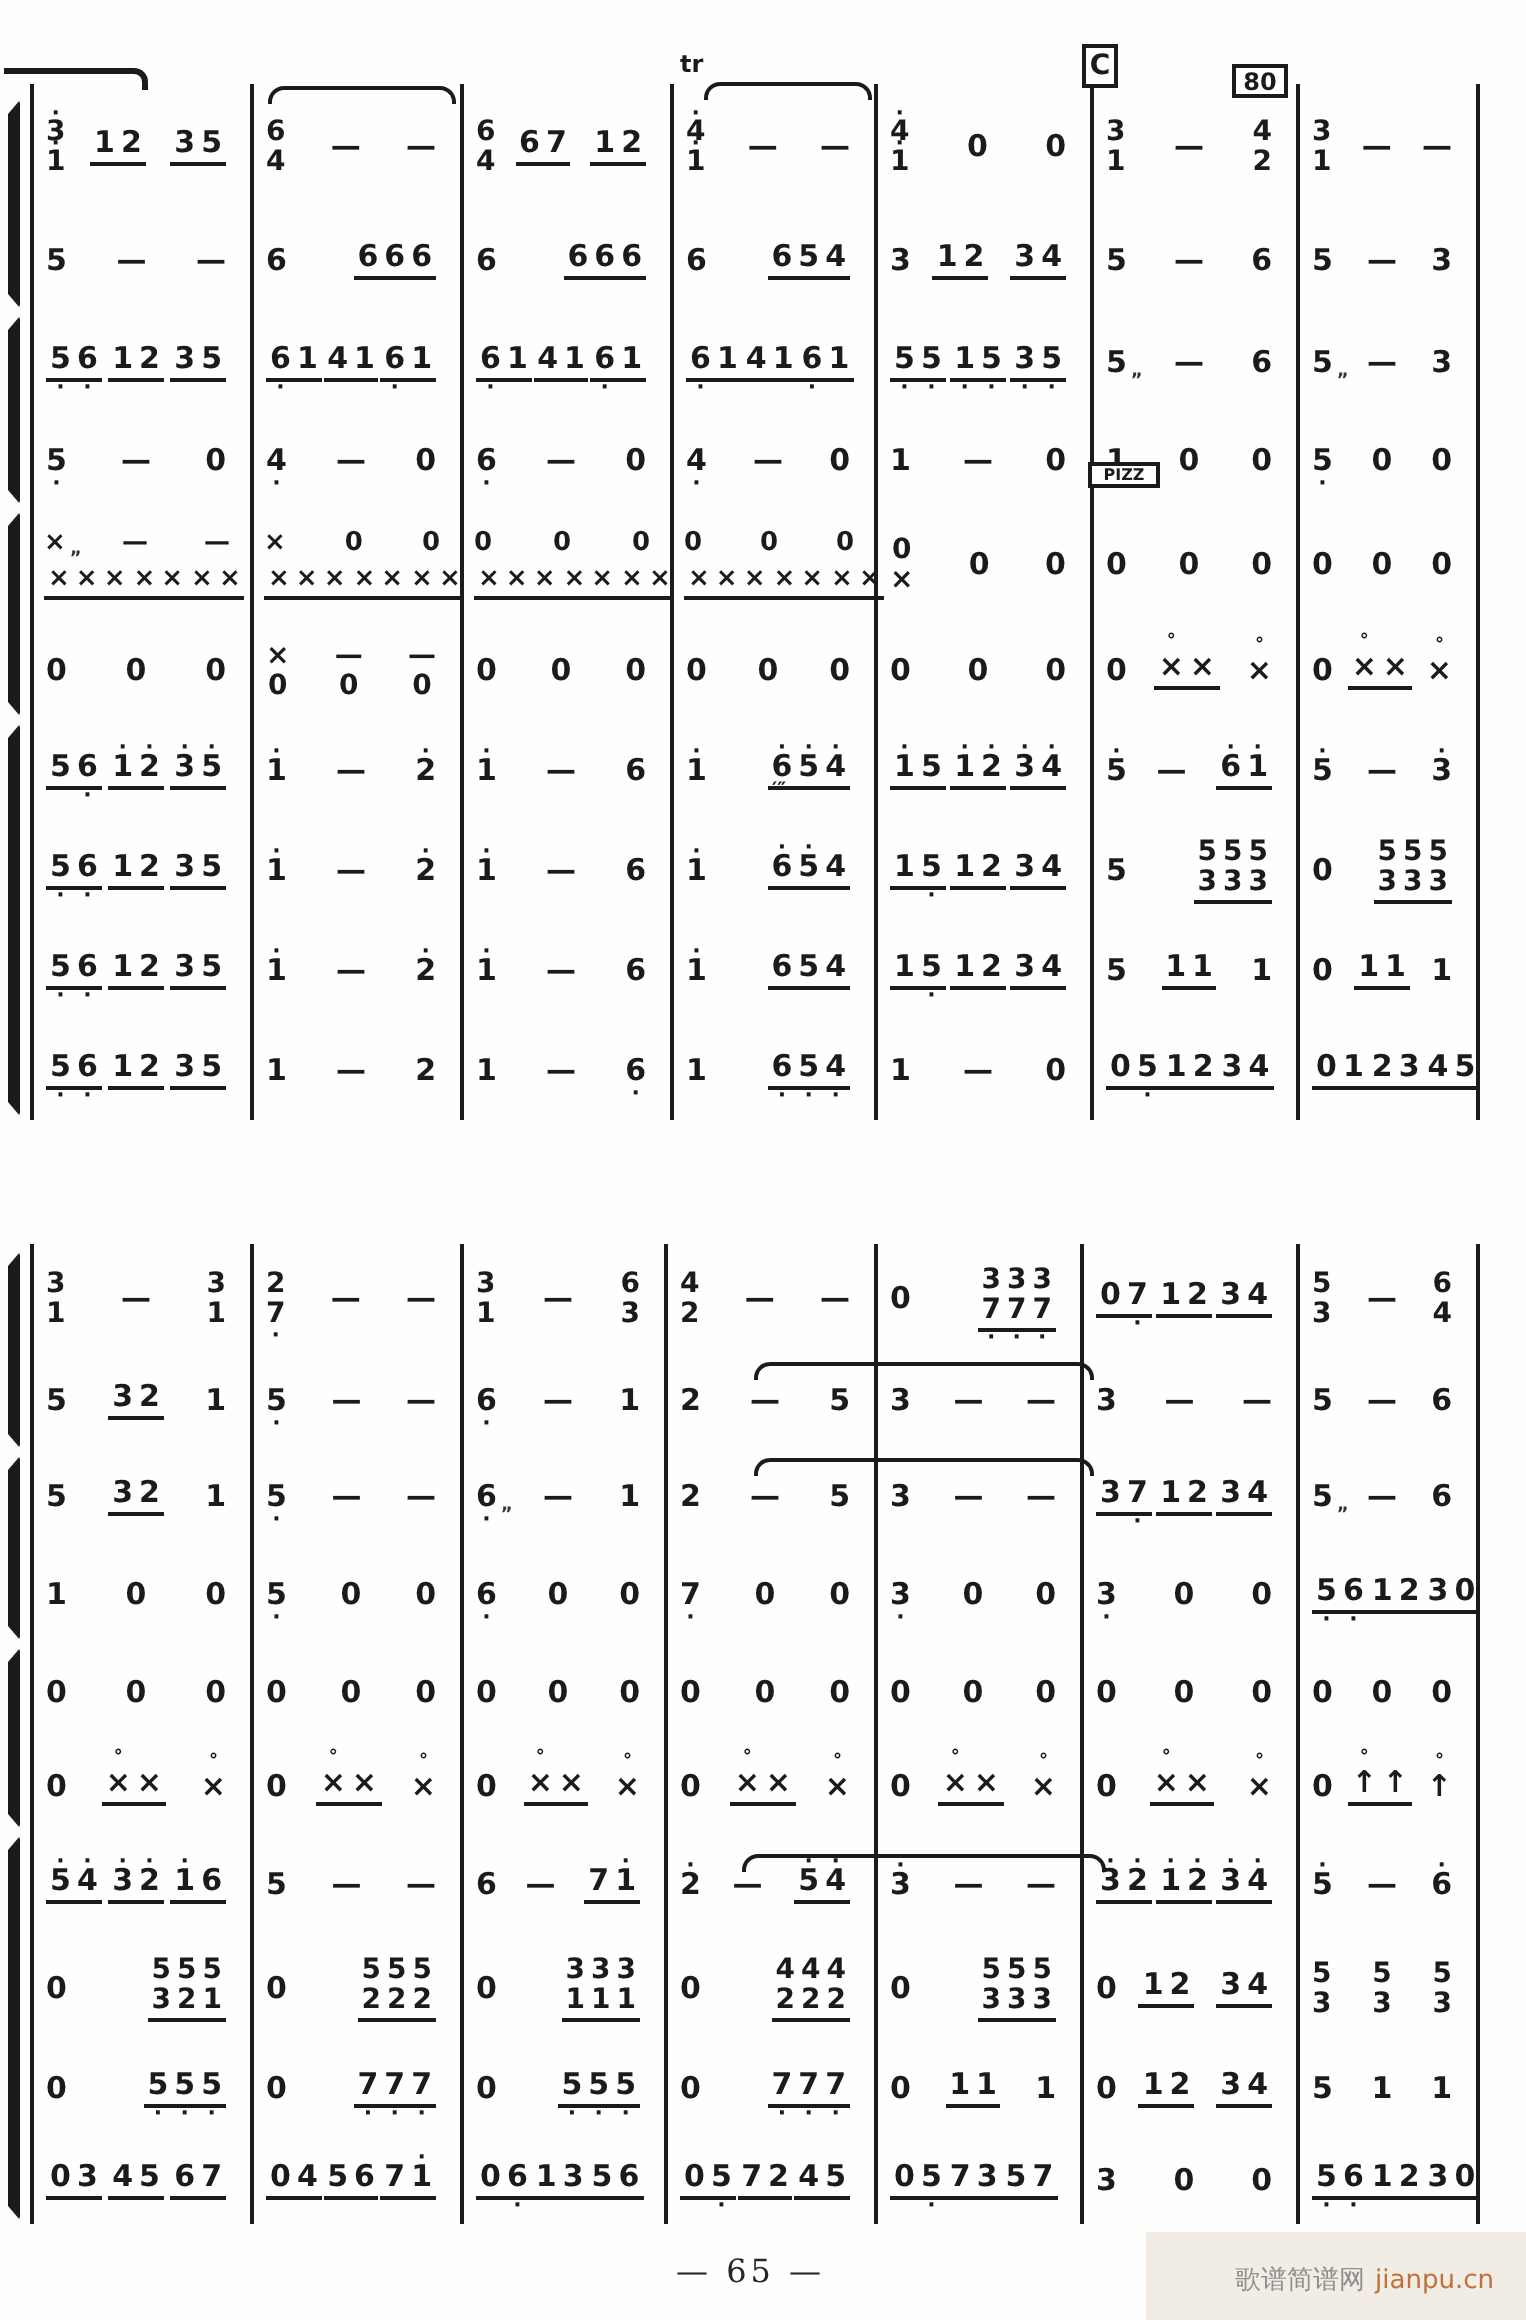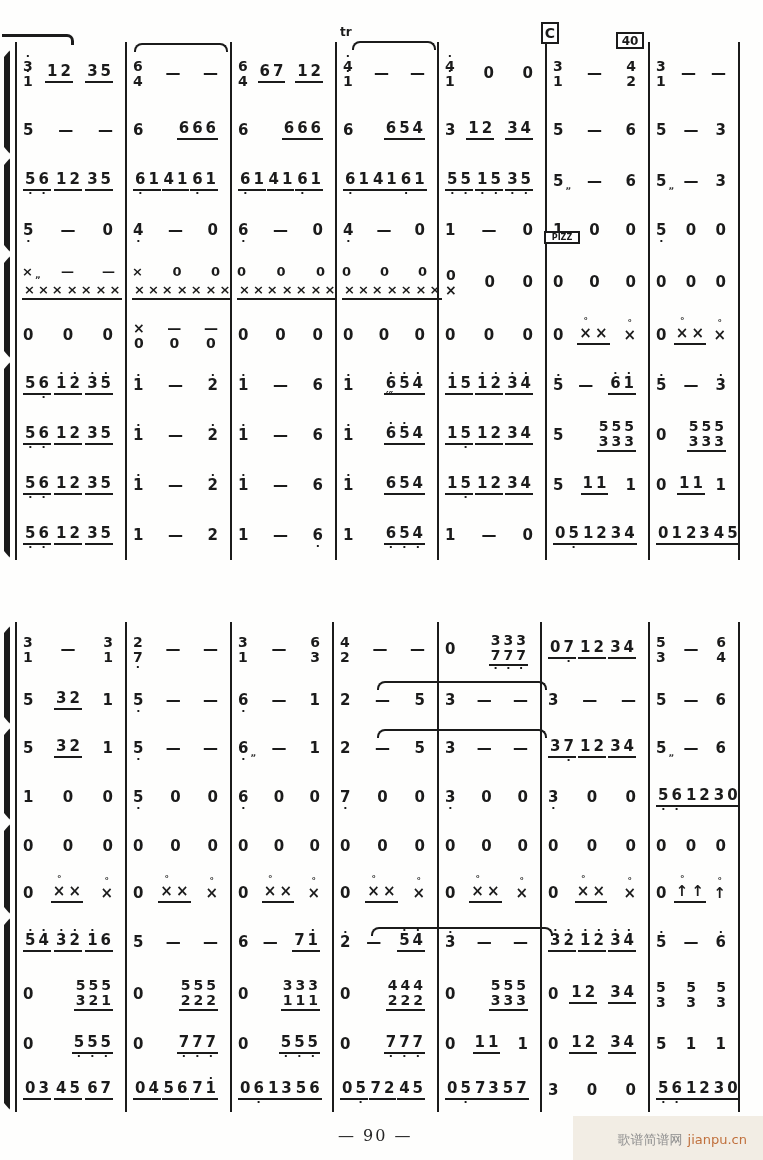--- a/index.html
+++ b/index.html
@@ -1354,25 +1354,25 @@
               <span class="gl">0</span>
             </span>
           </div>
         </div>
       </div>
       <div class="anno-corner" style="left: 2px; top: 34px; width: 72px;"></div>
       <div class="anno-arc" style="left: 134px; top: 43px; width: 94px;"></div>
       <div class="anno-label" style="left: 340px; top: 25px; font-size: 12px;">tr</div>
       <div class="anno-arc" style="left: 352px; top: 41px; width: 84px;"></div>
       <div class="anno-box" style="left: 541px; top: 22px; width: 18px; height: 22px; font-size: 14px;">C</div>
-      <div class="anno-box" style="left: 616px; top: 32px; width: 28px; height: 17px; font-size: 12px;">40</div>
+      <div class="anno-box" style="left: 616px; top: 32px; width: 28px; height: 17px; font-size: 12px;">80</div>
       <div class="anno-box" style="left: 544px; top: 231px; width: 36px; height: 13px; font-size: 8px;">PIZZ</div>
       <div class="anno-label" style="left: 386px; top: 390px; font-size: 10px;">′″</div>
       <div class="anno-arc" style="left: 377px; top: 681px; width: 170px;"></div>
       <div class="anno-arc" style="left: 377px; top: 729px; width: 170px;"></div>
       <div class="anno-arc" style="left: 371px; top: 927px; width: 182px;"></div>
     </div>
-  <span class="footer-pageno">— 90 —</span>
+  <span class="footer-pageno">— 65 —</span>
   <span class="wmbg"></span>
   <span class="wm">
     <span>歌谱简谱网</span><span class="wm-url">jianpu.cn</span>
   </span>
 </div>
 
 </body></html>

